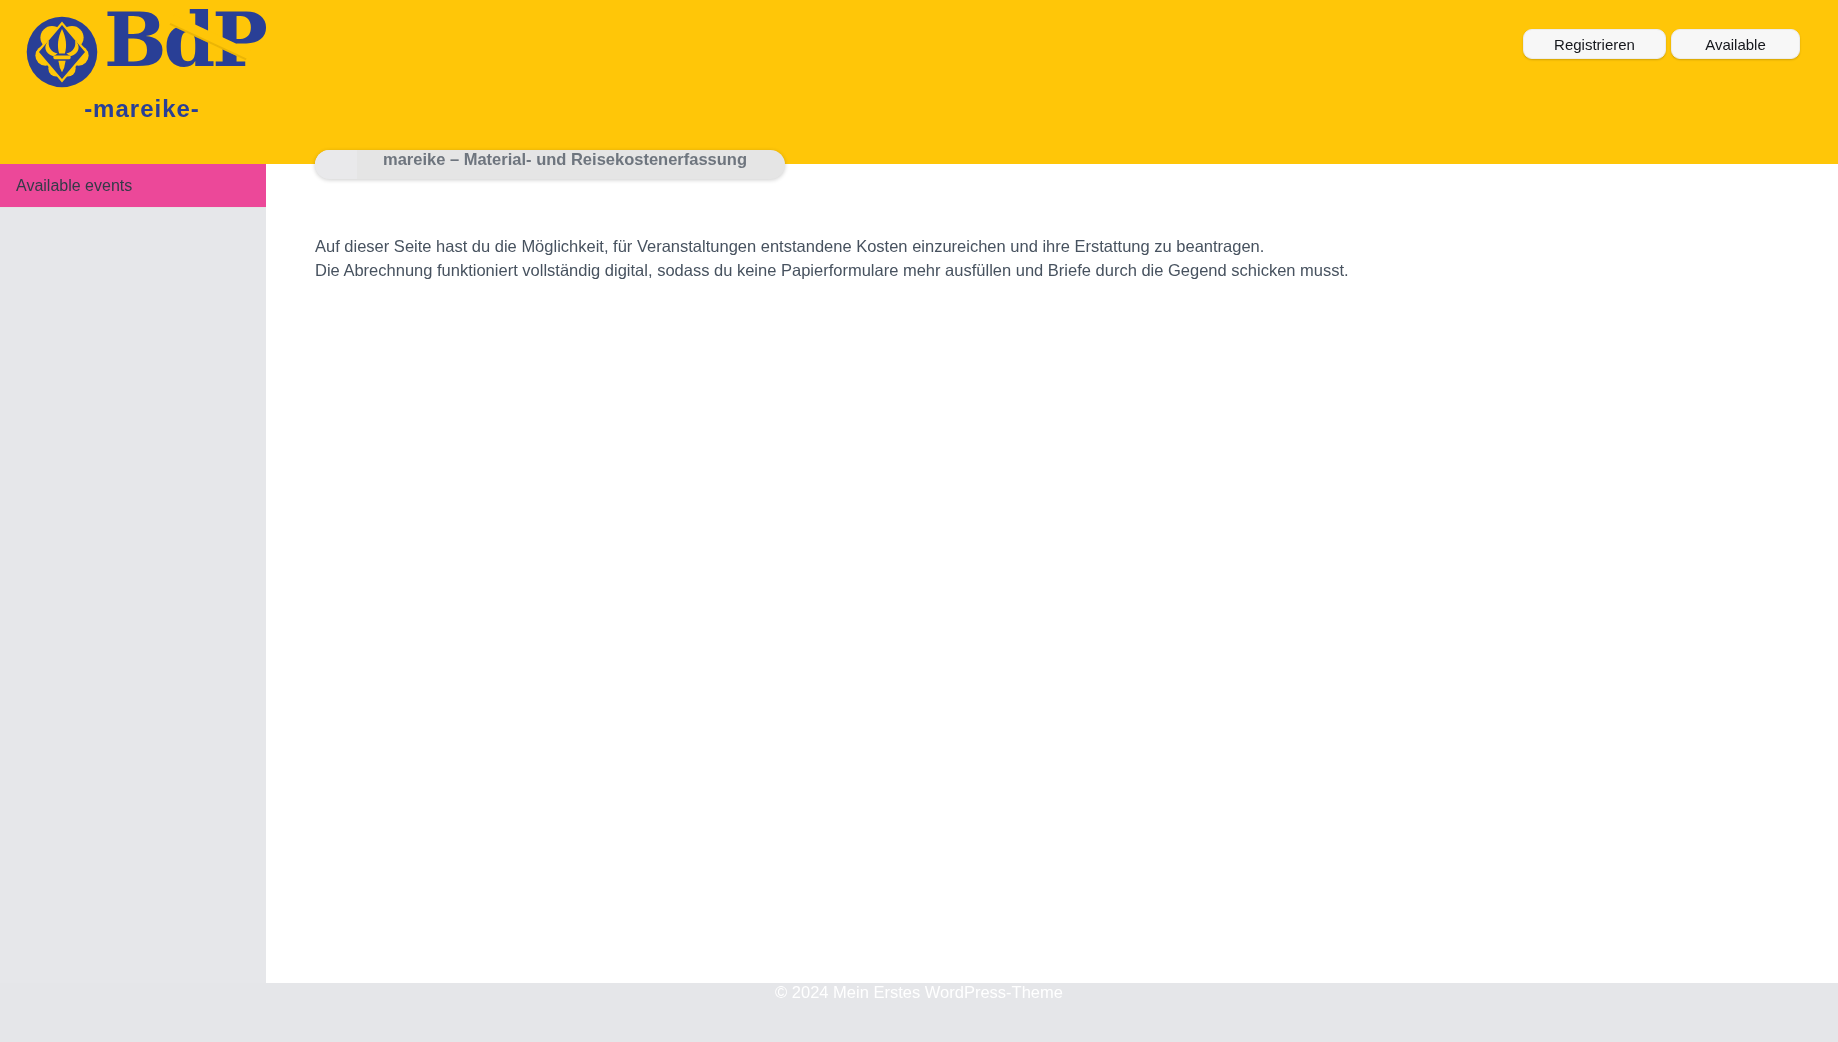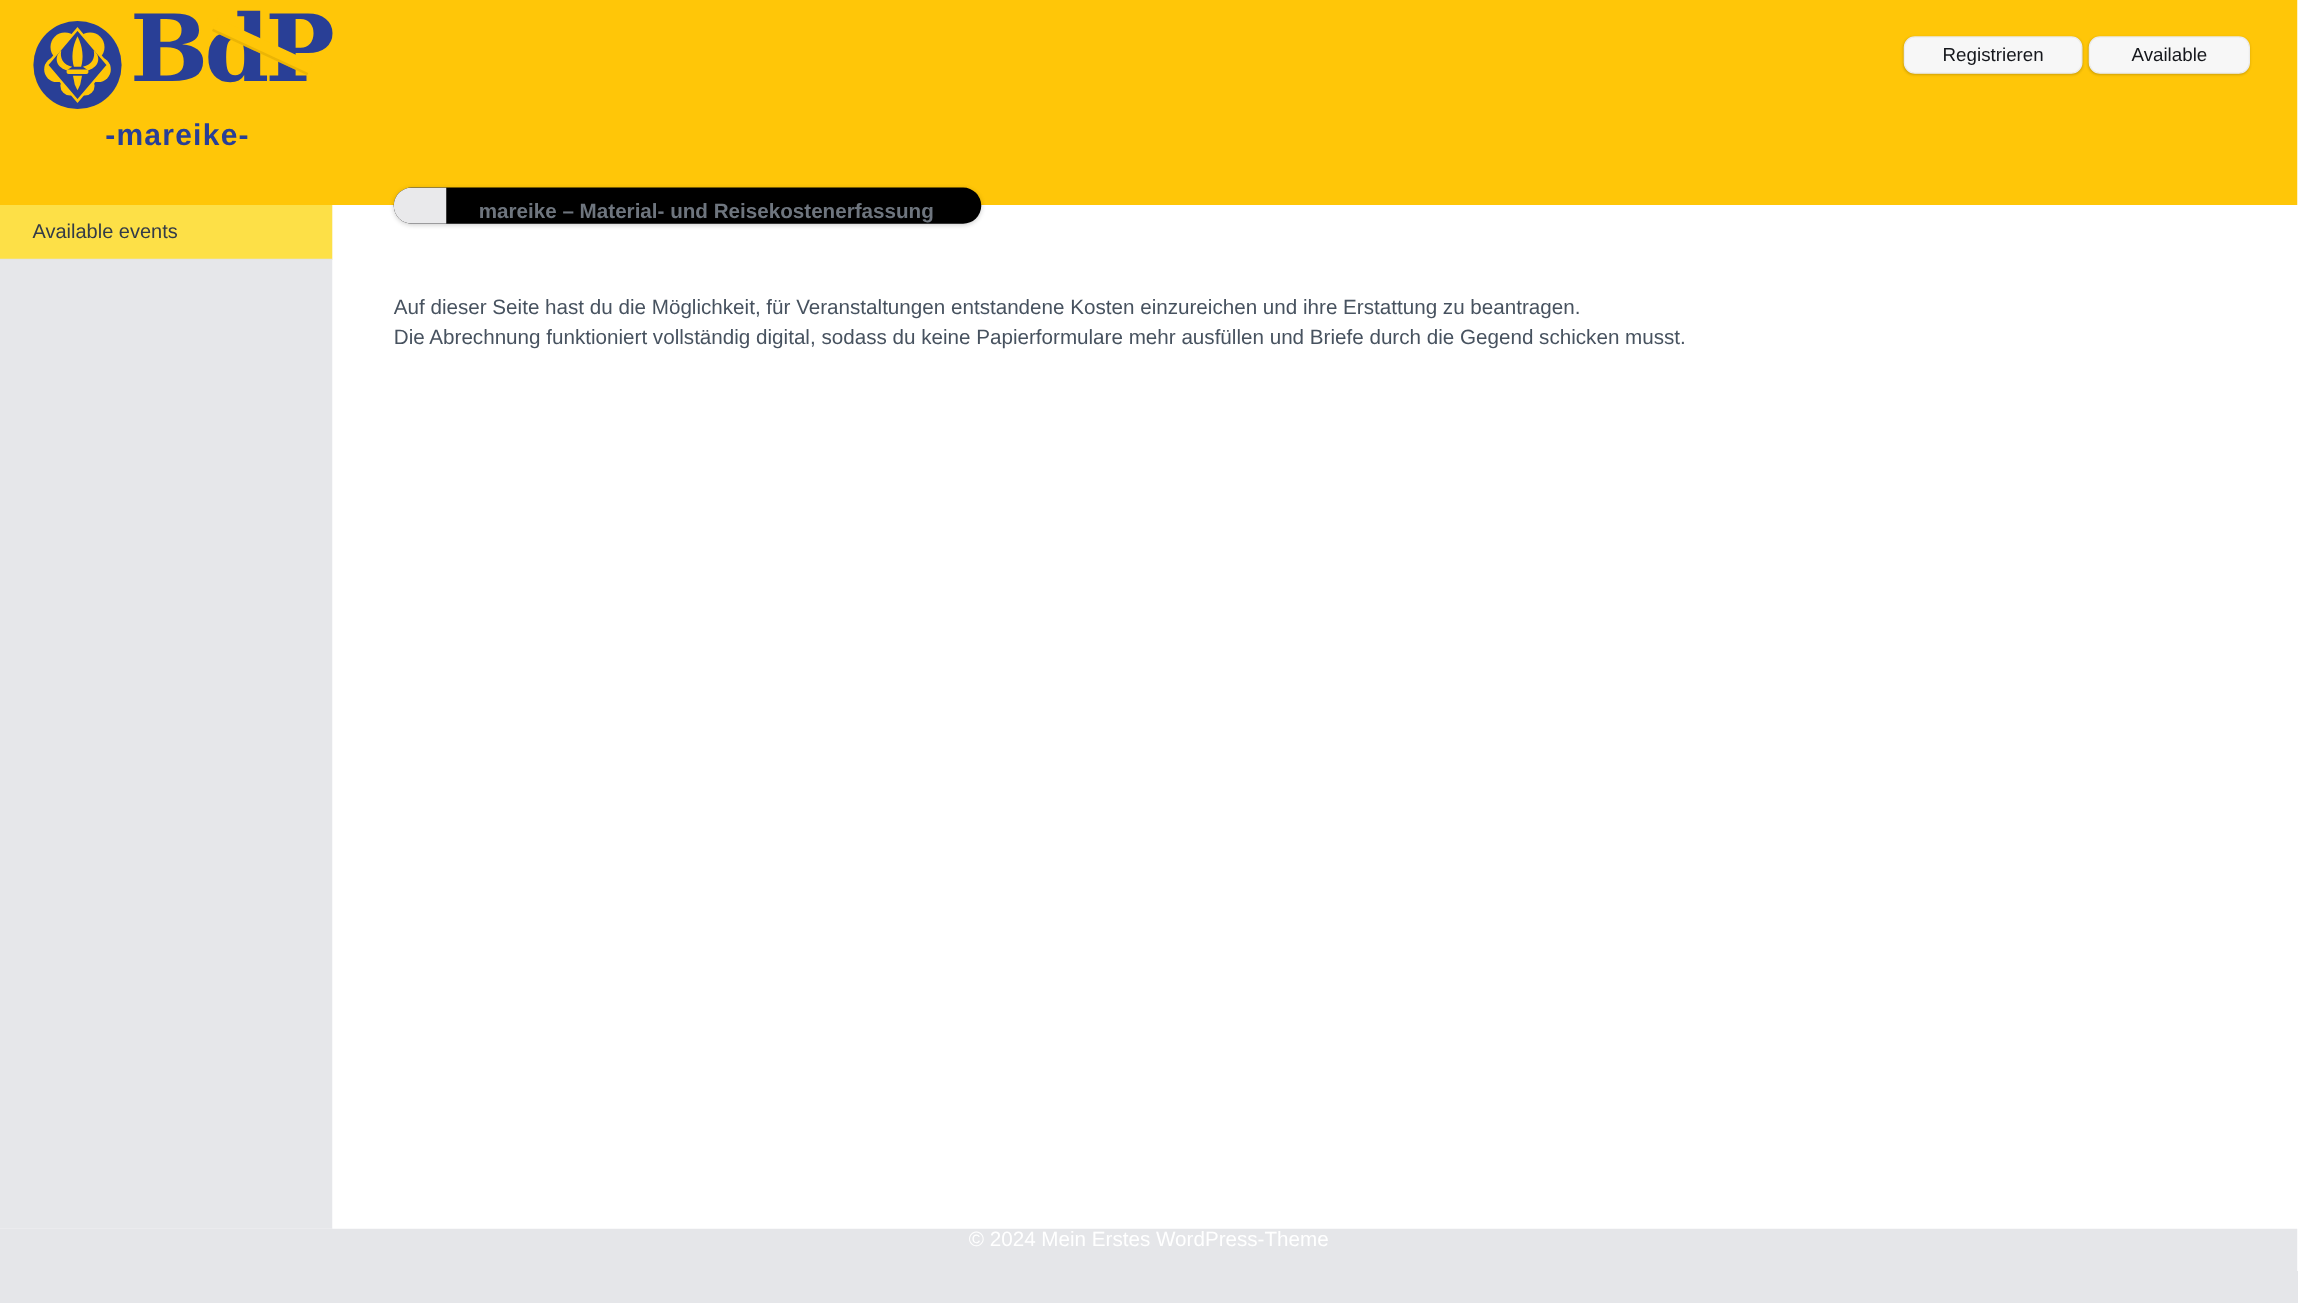--- a/index.html
+++ b/index.html
@@ -65,43 +65,43 @@
   .btn-login   { left: 1671px; width: 129px; }
 
   
   .sidebar {
     position: absolute; left: 0; top: 164px;
     width: 266px; height: 819px;
     background: #e6e7ea;
   }
   .nav-item {
     height: 44px;
-    background: #fde047;
+    background: #ec4899;
     border-bottom: 1px solid #e4e4e4;
     box-sizing: border-box;
     display: flex; align-items: center;
-    padding-left: 26px;
+    padding-left: 16px;
     font-size: 16px;
     color: #333b48;
     cursor: pointer;
   }
 
   
   .main {
     position: absolute; left: 266px; top: 164px;
     width: 1572px; height: 819px;
     background: #ffffff;
   }
   .page-tab {
     position: absolute; left: 315px; top: 150px;
     width: 470px; height: 29px;
-    background: #000000;
+    background: #e5e5e5;
     border-radius: 15px;
     box-shadow: 0 1px 4px rgba(0,0,0,0.20);
-    display: flex; align-items: flex-end;
+    display: flex; align-items: flex-start;
     overflow: hidden;
     z-index: 5;
   }
   .tab-handle {
     width: 42px; height: 100%;
     background: #e9e9eb;
     flex: 0 0 auto;
   }
   .tab-title {
     flex: 1;

